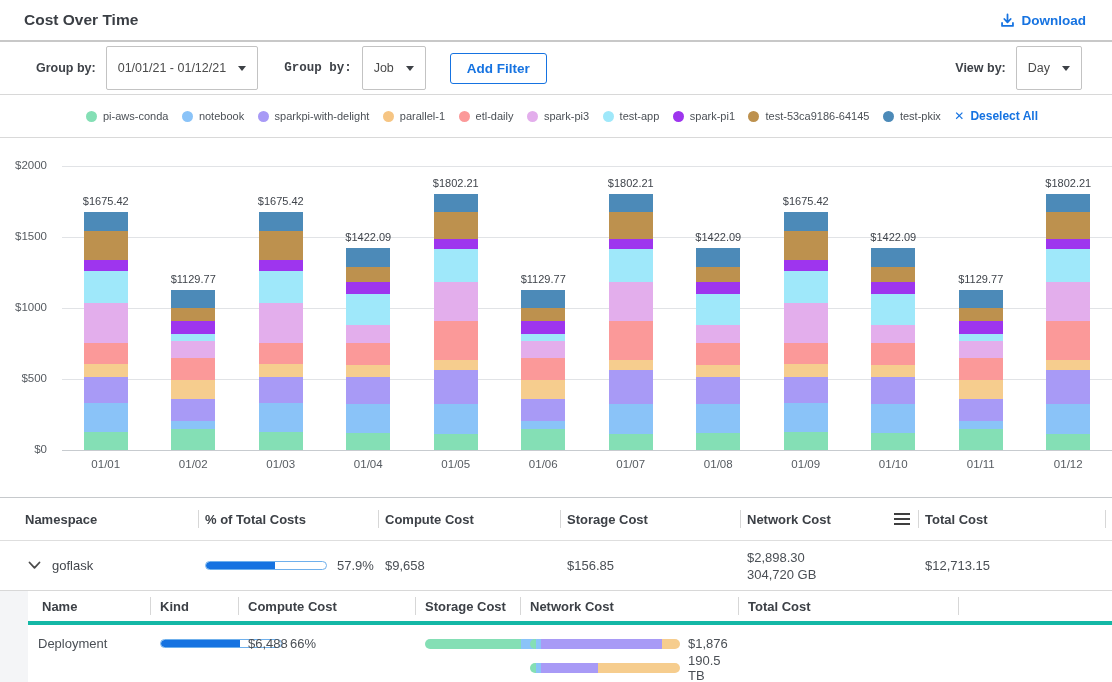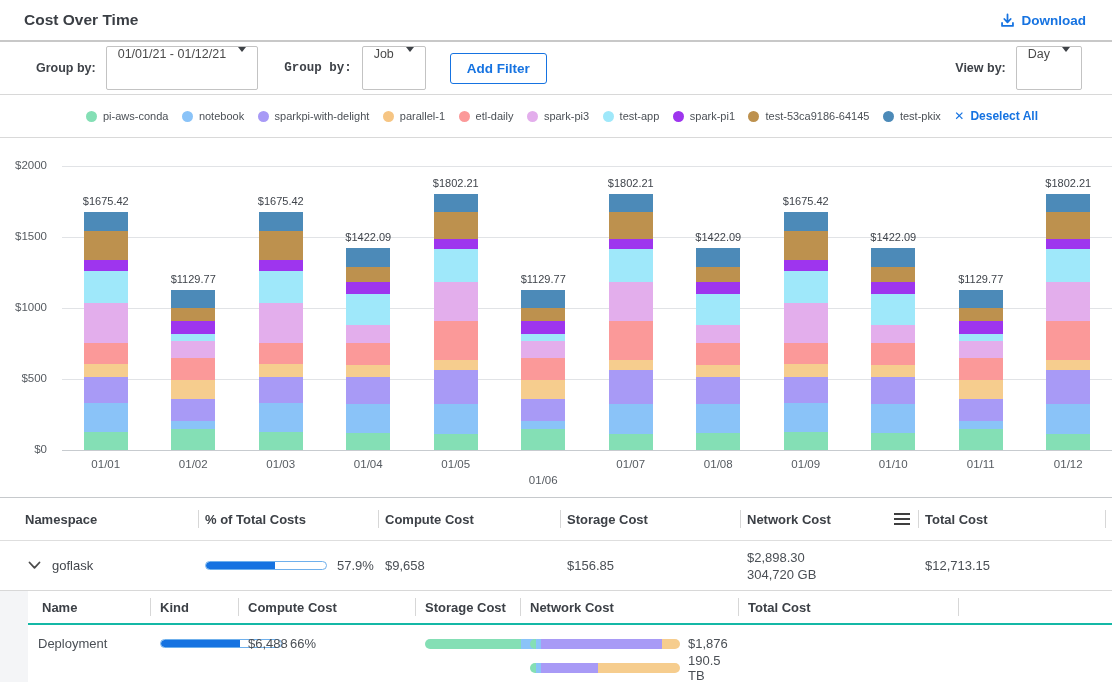--- a/index.html
+++ b/index.html
@@ -10,21 +10,21 @@
   .app-header { height:42px; display:flex; align-items:center; justify-content:space-between;
     padding:0 26px 0 24px; border-bottom:2px solid #c8c8c8; }
   .app-title { font-size:15.5px; font-weight:bold; color:#3a3e44; }
   .download-btn { display:flex; align-items:center; gap:7px; color:#1673e1; font-weight:bold;
     font-size:13.5px; cursor:pointer; }
 
   
   .filter-bar { height:53px; display:flex; align-items:center; padding-left:36px;
     border-bottom:1px solid #d8d8d8; }
   .fb-label { font-size:12.5px; font-weight:bold; color:#3e4248; }
-  .select-box { display:flex; align-items:flex-start; gap:12px; height:44px; padding:0 11px;
+  .select-box { display:flex; align-items:center; gap:12px; height:44px; padding:0 11px;
     border:1px solid #c3c3c3; border-radius:2px; background:#fff; font-size:12.5px; color:#4a4a4a;
     margin-left:10px; cursor:pointer; white-space:nowrap; }
   .caret { width:0; height:0; border-left:4.5px solid transparent; border-right:4.5px solid transparent;
     border-top:5.5px solid #3d4146; }
   .group-label { margin-left:26px;font-family:Liberation Mono, monospace; }
   .add-filter-btn { margin-left:24px; border:1.5px solid #1673e1; color:#1673e1; background:#fff;
     font-weight:bold; font-size:13.5px; padding:7px 16px; border-radius:3px; cursor:pointer;
     font-family:inherit; }
   .view-by { margin-left:auto; display:flex; align-items:center; margin-right:30px; }
 
@@ -69,21 +69,21 @@
     color:#43474d; }
   .chev { display:flex; cursor:pointer; }
   .pct-cell { display:flex; align-items:center; gap:10px; }
   .progress-track { width:122px; height:9px; border:1px solid #6fb0ec; border-radius:5px;
     background:#fff; overflow:hidden; flex:none; }
   .progress-fill { height:100%; background:#1673e1; border-radius:5px 0 0 5px; }
   .two-line { line-height:17px; }
 
   .workload-section { background:#f4f5f7; padding-left:28px; }
   .workload-inner { background:#fff; }
-  .grid-sub.head { height:34px; border-bottom:2px solid #14b8a6;text-align:right; }
+  .grid-sub.head { height:34px; border-bottom:4px solid #14b8a6;text-align:right; }
   .grid-sub.head .th { padding-left:10px; font-size:13px; }
   .grid-sub.head .th:first-child { padding-left:14px; }
   .wl-row { font-size:13px; color:#4a4f55; height:60px; align-items:start; }
   .wl-row > div { padding-top:8px; padding-left:10px; }
   .line { display:flex; align-items:center; gap:8px; height:21px; }
   .cell-name { padding-left:18px !important; }
   .minibar { height:10px; border-radius:5px; overflow:hidden; display:flex; flex:none; }
   .minibar.storage { width:130px; }
   .minibar.network { width:150px; }
   .minibar-seg { height:100%; }
@@ -261,21 +261,21 @@
       <div class="bar-seg" style="height: 12.78px; background: rgb(158, 53, 238);"></div>
       <div class="bar-seg" style="height: 7.81px; background: rgb(159, 232, 250);"></div>
       <div class="bar-seg" style="height: 16.898px; background: rgb(227, 174, 236);"></div>
       <div class="bar-seg" style="height: 21.158px; background: rgb(251, 153, 153);"></div>
       <div class="bar-seg" style="height: 19.028px; background: rgb(246, 205, 142);"></div>
       <div class="bar-seg" style="height: 22.436px; background: rgb(168, 154, 246);"></div>
       <div class="bar-seg" style="height: 8.094px; background: rgb(138, 195, 248);"></div>
       <div class="bar-seg" style="height: 20.874px; background: rgb(132, 223, 181);"></div>
     </div>
     <div class="bar-total" style="left: 499.5px; width: 87.5px; top: 134.54px;">$1129.77</div>
-    <div class="x-tick-label" style="left: 499.5px; width: 87.5px; top: 336px; text-align: center;">01/06</div>
+    <div class="x-tick-label" style="left: 499.5px; width: 87.5px; top: 320px; text-align: center;">01/06</div>
     <div class="bar" style="left: 608.75px; top: 56.116px; height: 255.884px;">
       <div class="bar-seg" style="height: 17.892px; background: rgb(76, 138, 184);"></div>
       <div class="bar-seg" style="height: 26.838px; background: rgb(189, 145, 78);"></div>
       <div class="bar-seg" style="height: 10.65px; background: rgb(158, 53, 238);"></div>
       <div class="bar-seg" style="height: 32.802px; background: rgb(159, 232, 250);"></div>
       <div class="bar-seg" style="height: 38.34px; background: rgb(227, 174, 236);"></div>
       <div class="bar-seg" style="height: 38.908px; background: rgb(251, 153, 153);"></div>
       <div class="bar-seg" style="height: 10.65px; background: rgb(246, 205, 142);"></div>
       <div class="bar-seg" style="height: 33.512px; background: rgb(168, 154, 246);"></div>
       <div class="bar-seg" style="height: 30.104px; background: rgb(138, 195, 248);"></div>

